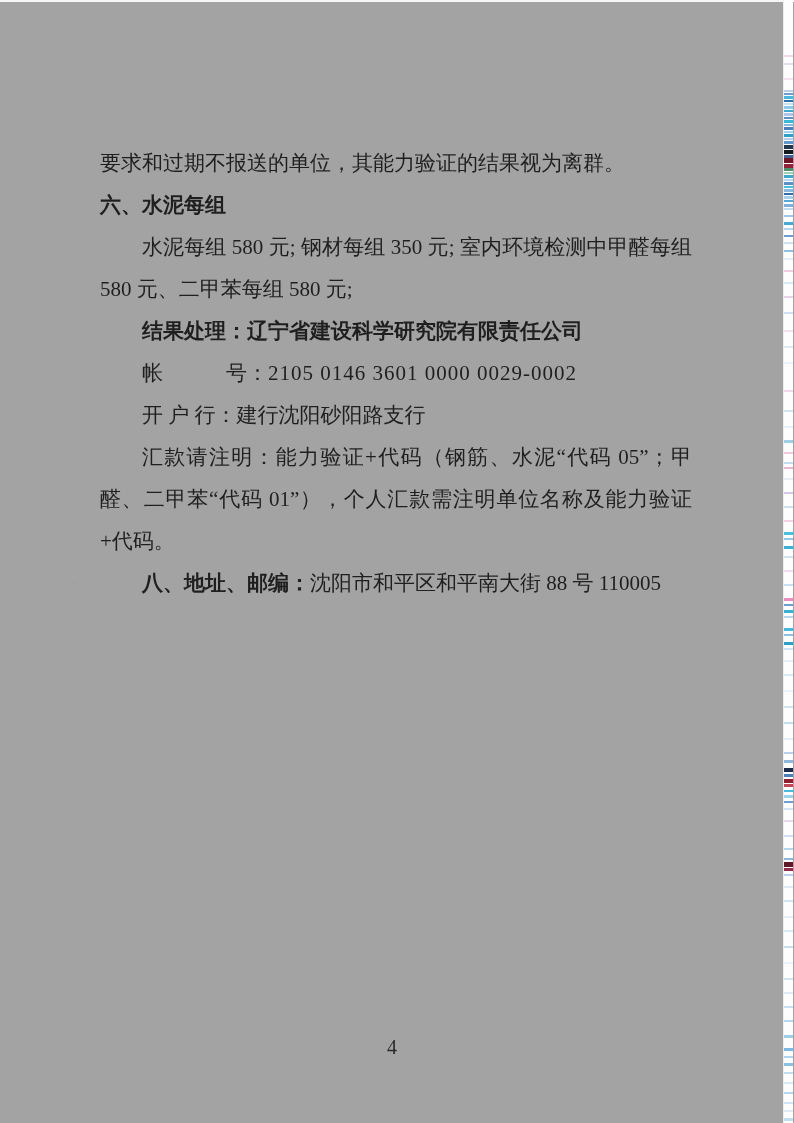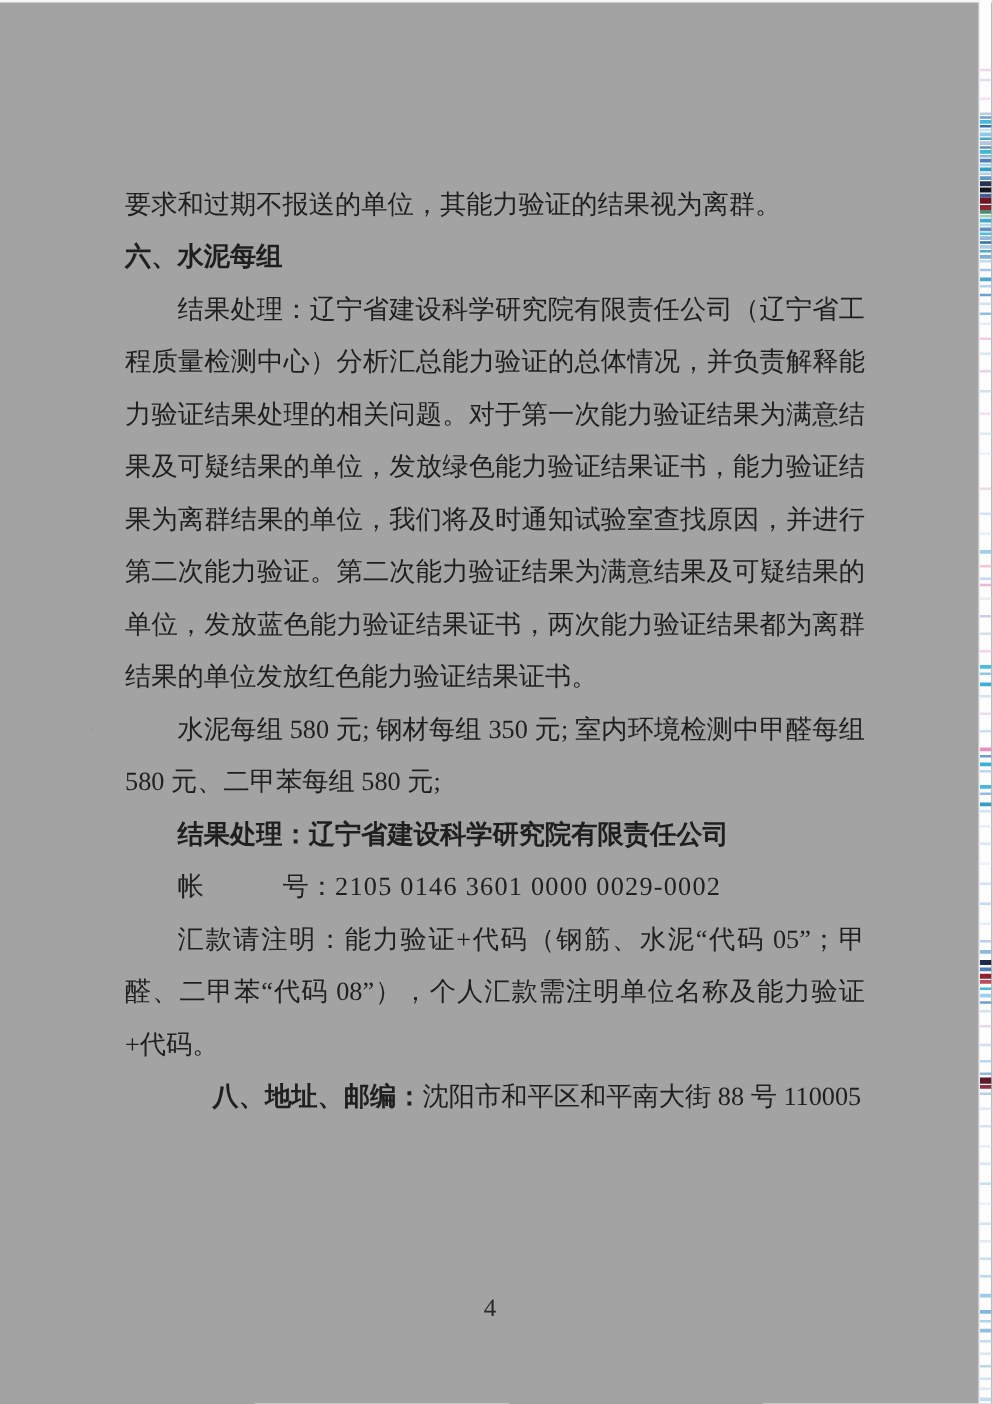--- a/index.html
+++ b/index.html
@@ -27,21 +27,21 @@
     font-size: 21px;
     line-height: 42px;
   }
   .indent { text-indent: 2em; }
   .heading {
     font-weight: 700;
     margin-left: 2em;
     text-align: left;
     font-family: "Liberation Serif", "DejaVu Serif", serif;
   }
-  .bold-lead { font-weight: 700; margin-left: 28px; }
+  .bold-lead { font-weight: 700; }
   .semi { font-weight: 600; }
   .num { letter-spacing: 1px; }
   .page-number {
     position: absolute;
     left: 0;
     right: 10px;
     top: 1036px;
     text-align: center;
     font-size: 20px;
     color: #2a2a2a;
@@ -75,31 +75,31 @@
 <body>
 
 <div class="page">
   <div class="top-edge"></div>
 
   <div class="content">
     <p class="body">要求和过期不报送的单位，其能力验证的结果视为离群。</p>
 
     <h3 class="heading">六、水泥每组</h3>
 
-    <p class="body indent">结果处理：辽宁省建设科学研究院有限责任公司（辽宁省工程质量检测中心）分析汇总能力验证的总体情况，并负责解释能力验证结果处理的相关问题。对于第一次能力验证结果为满意结果及可疑结果的单位，发放绿色能力验证结果证书，能力验证结果为离群结果的单位，我们将及时通知试验室查找原因，并进行第二次能力验证。第二次能力验证结果为满意结果及可疑结果的单位，发放蓝色能力验证结果证书，两次能力验证结果都为离群结果的单位发放红色能力验证结果证书。</p>
 
 
     <p class="body indent">水泥每组 580 元; 钢材每组 350 元; 室内环境检测中甲醛每组 580 元、二甲苯每组 580 元;</p>
 
     <p class="body indent semi">结果处理：辽宁省建设科学研究院有限责任公司</p>
 
     <p class="body indent"><span>帐　　　号：</span><span class="num">2105 0146 3601 0000 0029-0002</span></p>
 
-
-    <p class="body indent">汇款请注明：能力验证+代码（钢筋、水泥“代码 05”；甲醛、二甲苯“代码 08”），个人汇款需注明单位名称及能力验证+代码。</p>
+    <p class="body indent">开 户 行：建行沈阳砂阳路支行</p>
+
+    <p class="body indent">汇款请注明：能力验证+代码（钢筋、水泥“代码 05”；甲醛、二甲苯“代码 01”），个人汇款需注明单位名称及能力验证+代码。</p>
 
     <p class="body indent"><span class="bold-lead">八、地址、邮编：</span><span>沈阳市和平区和平南大街 88 号&nbsp;110005</span></p>
   </div>
 
   <div class="page-number">4</div>
 
   <div id="edge-stripe" style="left: 783px; width: 9px;">
       <div class="seg" style="top: 55px; height: 2px; background: rgb(240, 216, 232);"></div>
       <div class="seg" style="top: 63px; height: 2px; background: rgb(228, 221, 240);"></div>
       <div class="seg" style="top: 78px; height: 2px; background: rgb(246, 226, 238);"></div>

